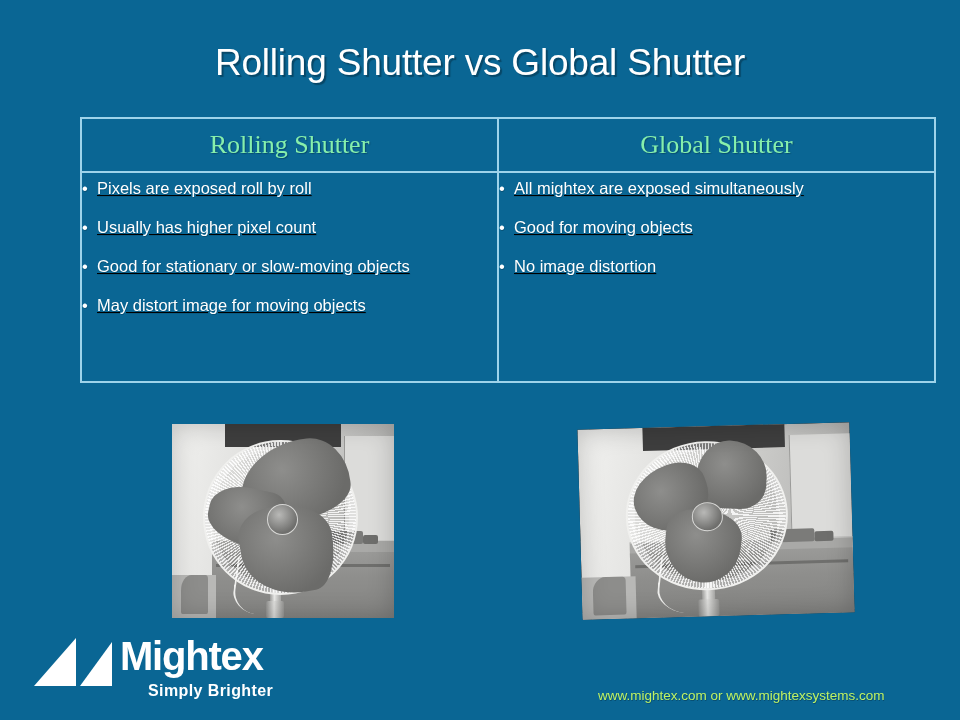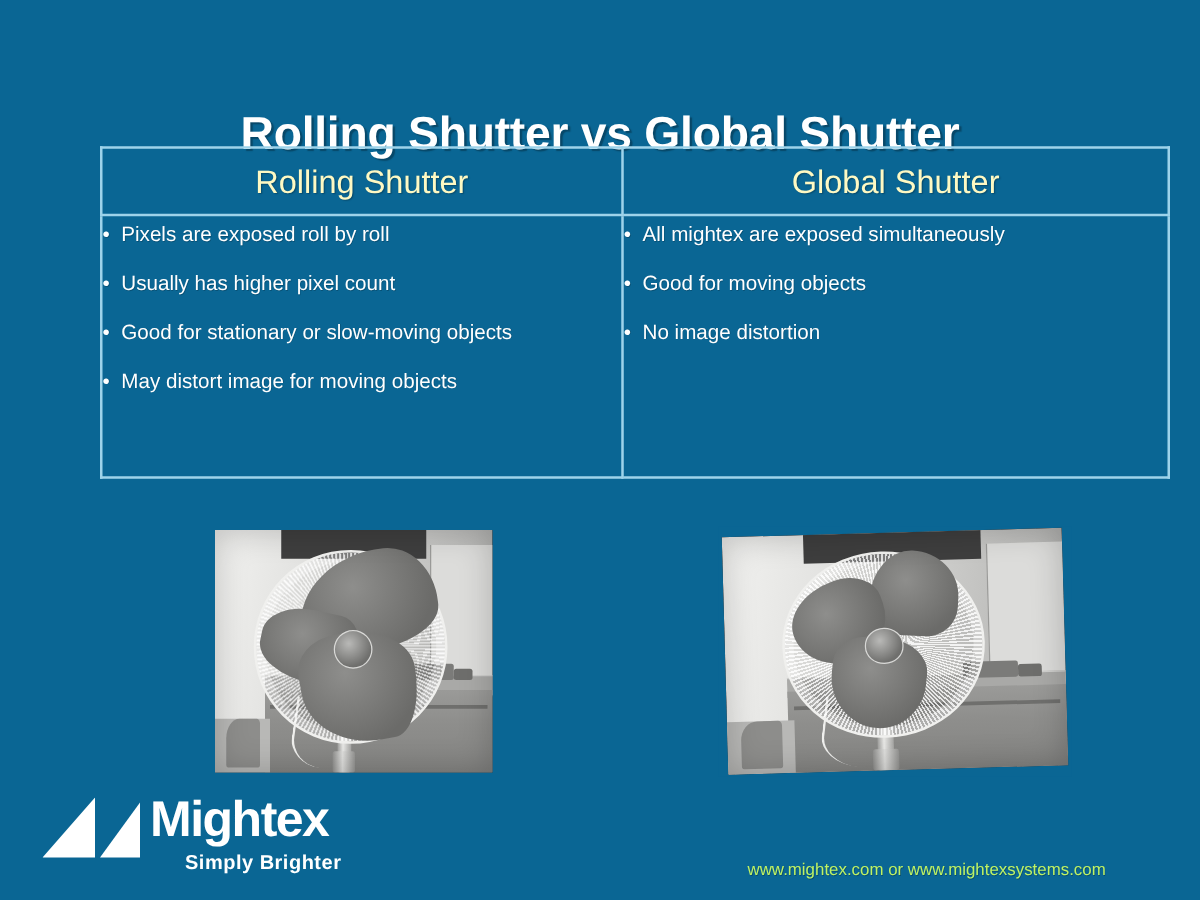--- a/index.html
+++ b/index.html
@@ -18,57 +18,58 @@
 
   
   .slide-title {
     position: absolute;
     top: 42px;
     left: 0;
     width: 960px;
     text-align: center;
     color: #ffffff;
     font-size: 37px;
-    font-weight: bold;
+    font-weight: normal;
     letter-spacing: -0.2px;
     text-shadow: 2px 2px 1px rgba(0,0,0,0.30);
     white-space: nowrap;
-    margin-top: 44px;
   }
 
   
   .cmp-table {
     position: absolute;
     left: 80px;
     top: 117px;
     width: 854px;
     border-collapse: collapse;
     table-layout: fixed;
   }
   .cmp-table td, .cmp-table th {
     border: 2px solid #9ed3ea;
     vertical-align: top;
     padding: 0;
   }
   .cmp-table th {
     height: 52px;
     text-align: center;
     vertical-align: middle;
-    color: #fef9c3;
+    color: #86efac;
     font-size: 26px;
     font-weight: normal;
     text-shadow: 1px 1px 1px rgba(0,0,0,0.25);
+    font-family: Liberation Serif, serif;
   }
   .col-left  { width: 417px; }
   .col-right { width: 437px; }
 
   .cell-body {
     padding: 14px 8px 12px 14px;
     height: 210px;
     box-sizing: border-box;
+    text-decoration: underline;
   }
   .bullet-list {
     margin: 0;
     padding: 0;
     list-style: none;
   }
   .bullet-list li {
     color: #ffffff;
     font-size: 16.5px;
     line-height: 31px;

